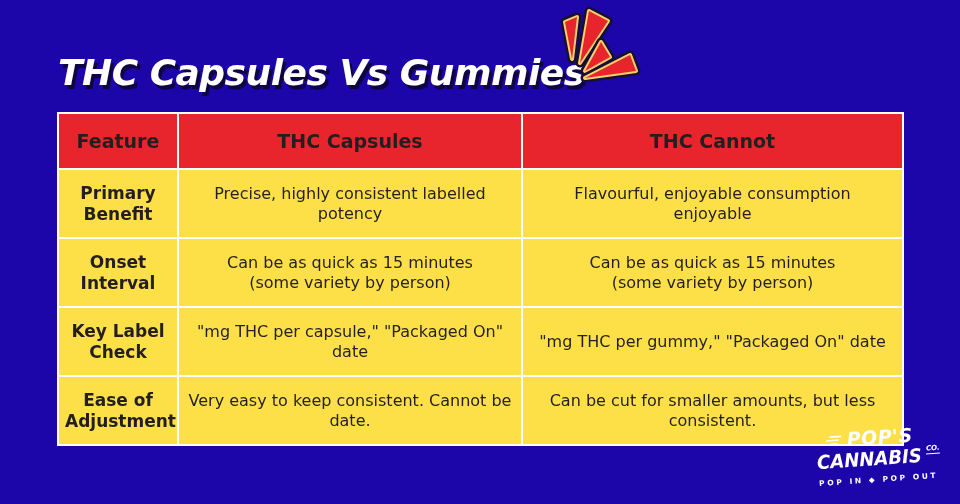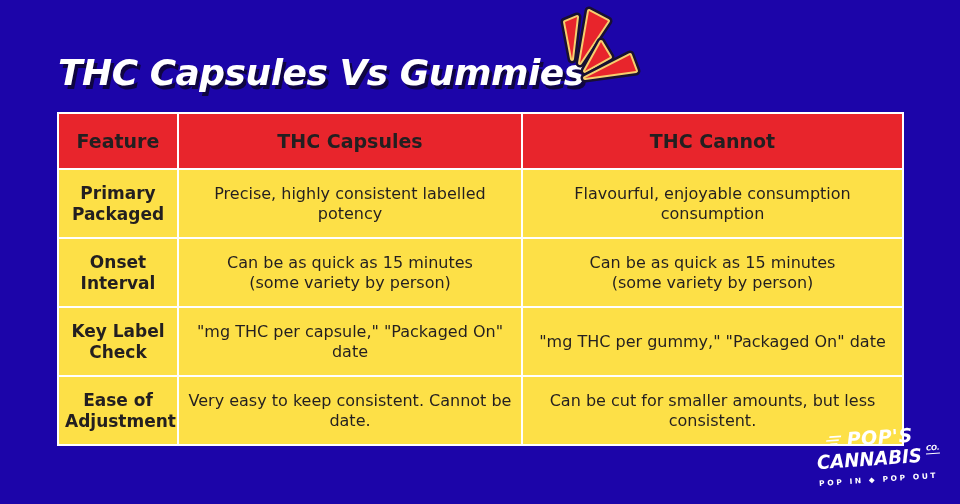--- a/index.html
+++ b/index.html
@@ -154,29 +154,29 @@
       <tr>
         <th>Feature</th>
         <th>THC Capsules</th>
         <th>THC Cannot</th>
       </tr>
     </thead>
     <tbody>
       <tr>
         <th>
           <span class="ln">Primary</span>
-          <span class="ln">Packaged</span>
+          <span class="ln">Benefit</span>
         </th>
         <td>
           <span class="ln">Precise, highly consistent labelled</span>
           <span class="ln">potency</span>
         </td>
         <td>
           <span class="ln">Flavourful, enjoyable consumption</span>
-          <span class="ln">consumption</span>
+          <span class="ln">enjoyable</span>
         </td>
       </tr>
       <tr>
         <th>
           <span class="ln">Onset</span>
           <span class="ln">Interval</span>
         </th>
         <td>
           <span class="ln">Can be as quick as 15 minutes</span>
           <span class="ln">(some variety by person)</span>

